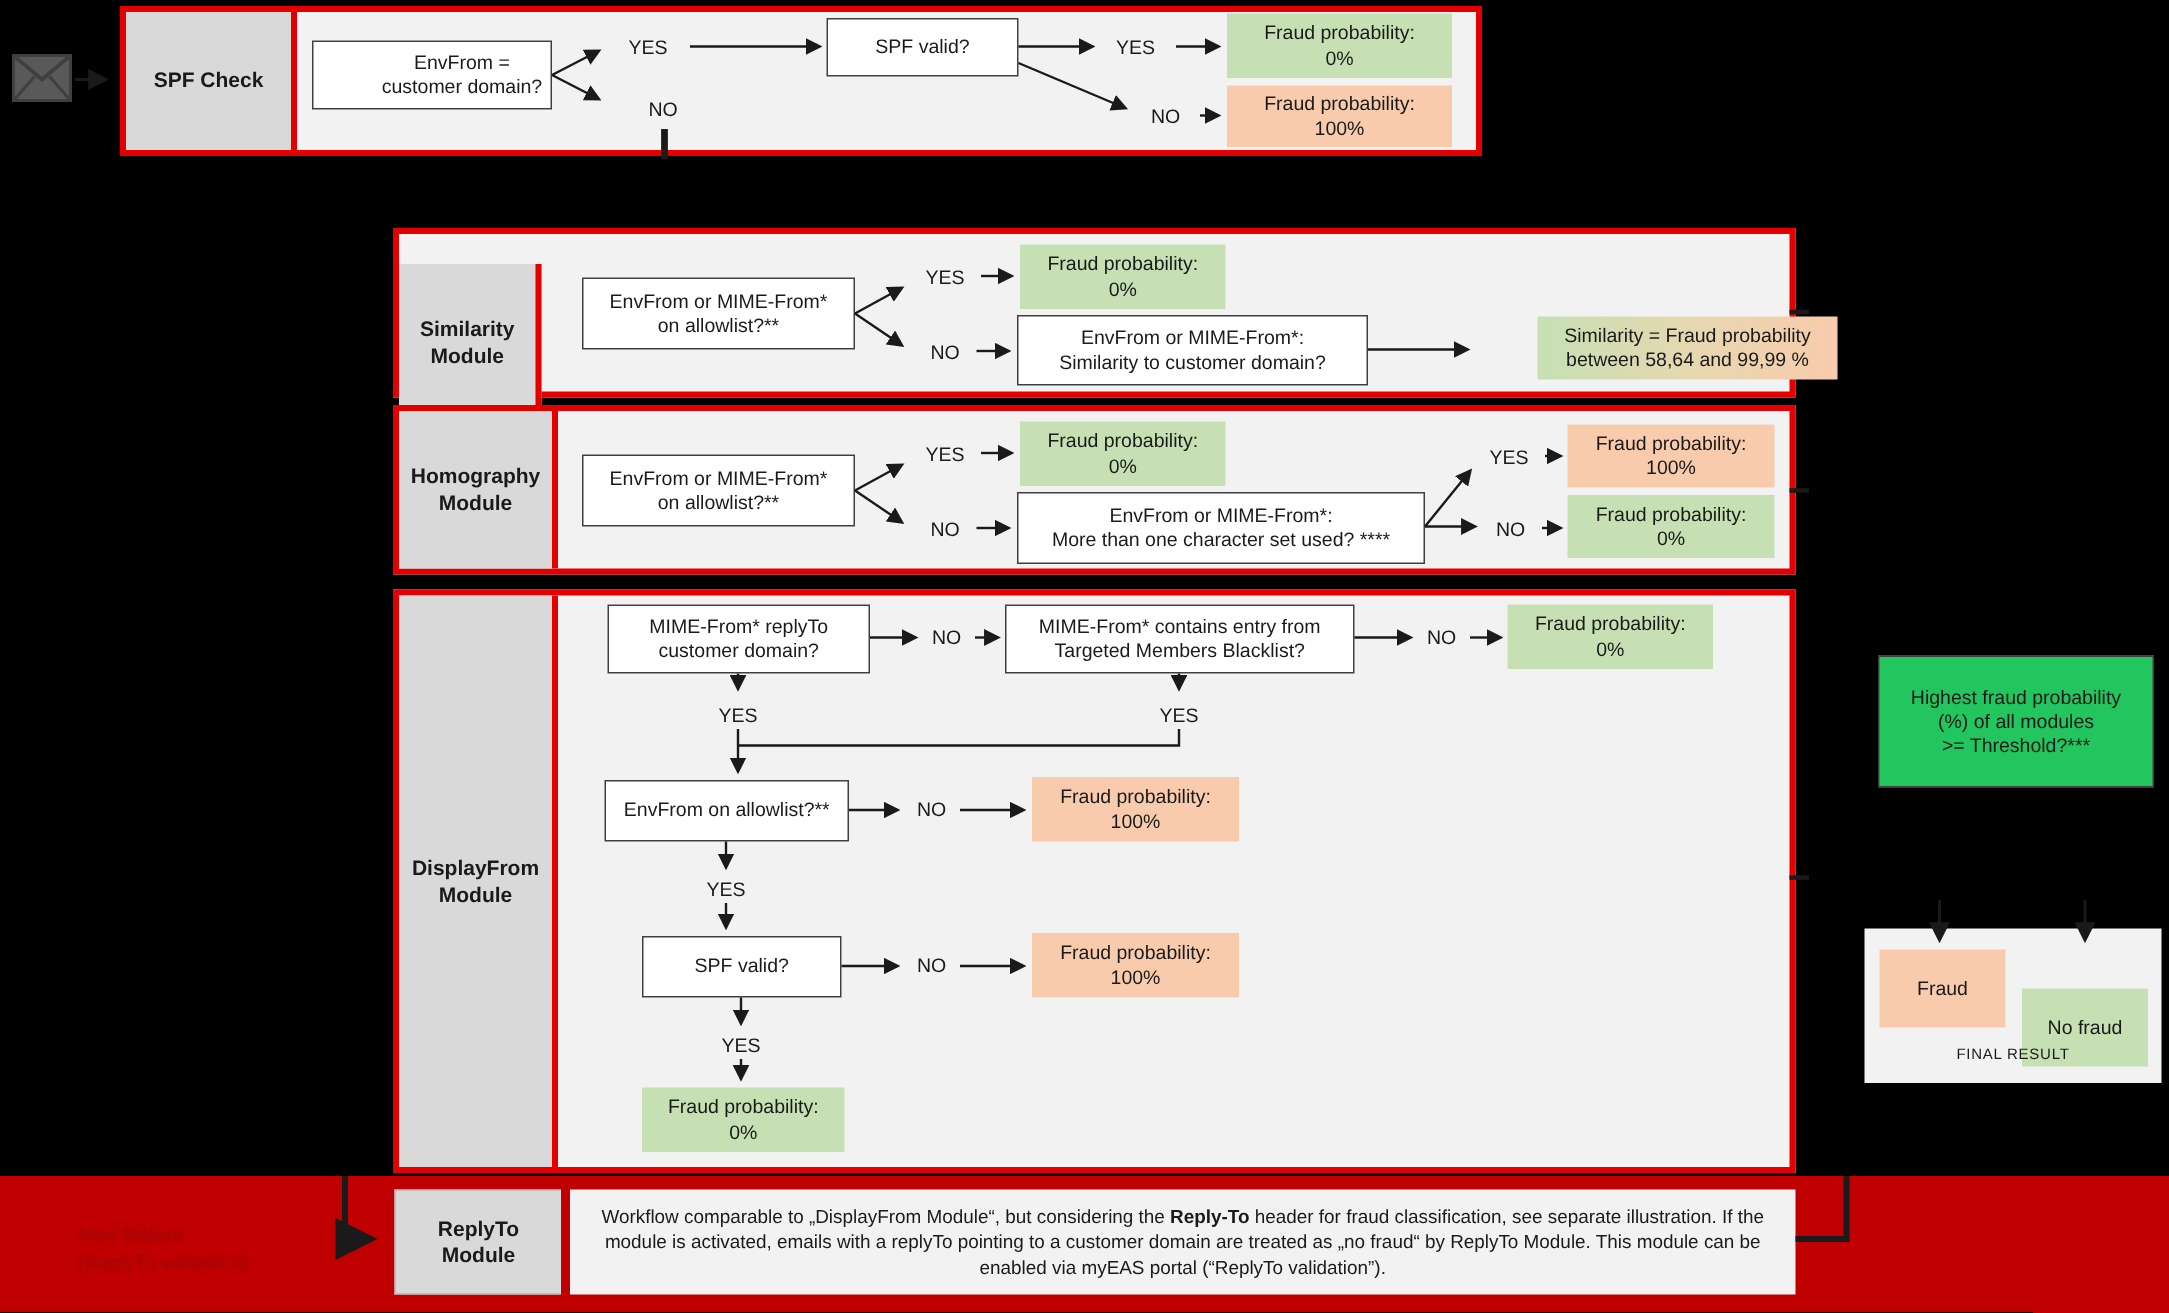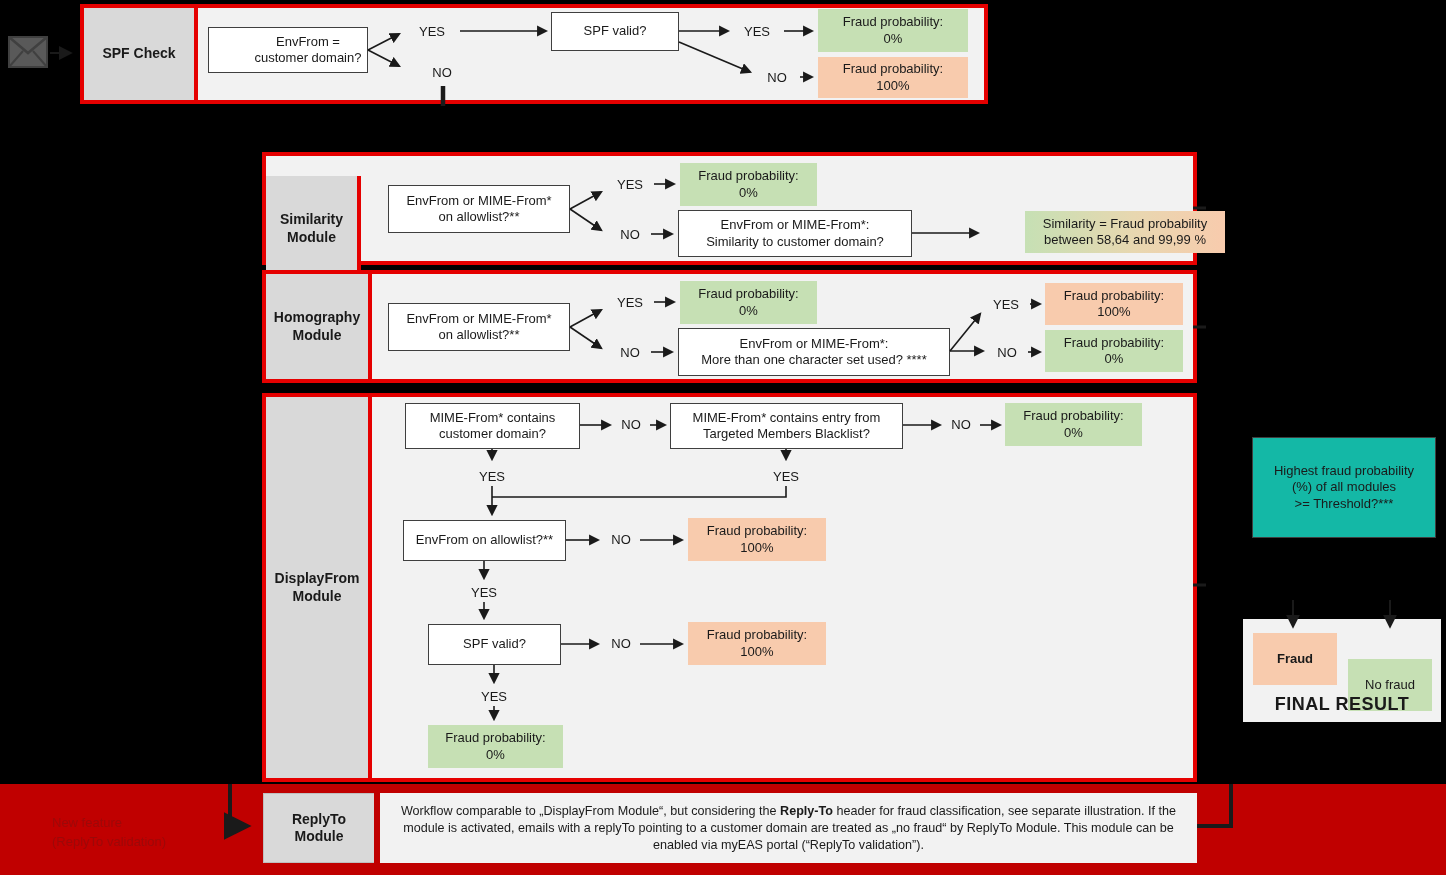--- a/index.html
+++ b/index.html
@@ -67,25 +67,25 @@
   .dis-no3{left:604px;top:531px;width:34px;height:16px;}
   .dis-orange1{left:688px;top:518px;width:138px;height:43px;}
   .dis-yes3{left:464px;top:584px;width:40px;height:16px;}
   .dis-q4{left:428px;top:624px;width:133px;height:41px;}
   .dis-no4{left:604px;top:635px;width:34px;height:16px;}
   .dis-orange2{left:688px;top:622px;width:138px;height:43px;}
   .dis-yes4{left:474px;top:688px;width:40px;height:16px;}
   .dis-green2{left:428px;top:725px;width:135px;height:43px;}
 
   
-  .thr-box{left:1252px;top:437px;width:184px;height:101px;background:#14b8a6;border:1.5px solid #3f3f3f;}
+  .thr-box{left:1252px;top:437px;width:184px;height:88px;background:#22c55e;border:1.5px solid #3f3f3f;}
   .final-panel{left:1243px;top:619px;width:198px;height:103px;background:#f2f2f2;}
-  .final-fraud{left:1253px;top:633px;width:84px;height:52px;font-weight:bold;}
+  .final-fraud{left:1253px;top:633px;width:84px;height:52px;}
   .final-nofraud{left:1348px;top:659px;width:84px;height:52px;}
-  .final-label{left:1243px;top:692px;width:198px;height:24px;font-weight:bold;font-size:18px;letter-spacing:0.5px;}
+  .final-label{left:1243px;top:692px;width:198px;height:24px;font-weight:normal;font-size:10px;letter-spacing:0.5px;}
 
   
   .strip{left:0;top:784px;width:1446px;height:91px;background:#c00000;}
   .rep-label{left:263px;top:793px;width:111px;height:70px;background:#d9d9d9;border:1px solid #bfbfbf;border-right:none;}
   .rep-text{left:380px;top:793px;width:817px;height:70px;background:#f2f2f2;display:flex;align-items:center;justify-content:center;}
   .rep-text p{margin:0;padding:2px 12px;text-align:center;font-size:12.6px;line-height:1.35;}
   .rep-hidden{left:52px;top:806px;width:240px;height:52px;color:#980a0a;font-size:13px;line-height:1.5;
               white-space:pre-line;filter:blur(0.7px);opacity:0.9;display:flex;align-items:center;text-align:left;}
 
   
@@ -144,21 +144,21 @@
   <div class="abs lab hom-yes2">YES</div>
   <div class="abs node orange hom-orange">Fraud probability:
 100%</div>
   <div class="abs lab hom-no2">NO</div>
   <div class="abs node green hom-green2">Fraud probability:
 0%</div>
 
   <div class="abs module m-dis"></div>
   <div class="abs mlabel m-dis-label">DisplayFrom
 Module</div>
-  <div class="abs node qbox dis-q1">MIME-From* contains
+  <div class="abs node qbox dis-q1">MIME-From* replyTo
 customer domain?</div>
   <div class="abs lab dis-no1">NO</div>
   <div class="abs node qbox dis-q2">MIME-From* contains entry from
 Targeted Members Blacklist?</div>
   <div class="abs lab dis-no2">NO</div>
   <div class="abs node green dis-green1">Fraud probability:
 0%</div>
   <div class="abs lab dis-yes1">YES</div>
   <div class="abs lab dis-yes2">YES</div>
   <div class="abs node qbox dis-q3">EnvFrom on allowlist?**</div>

